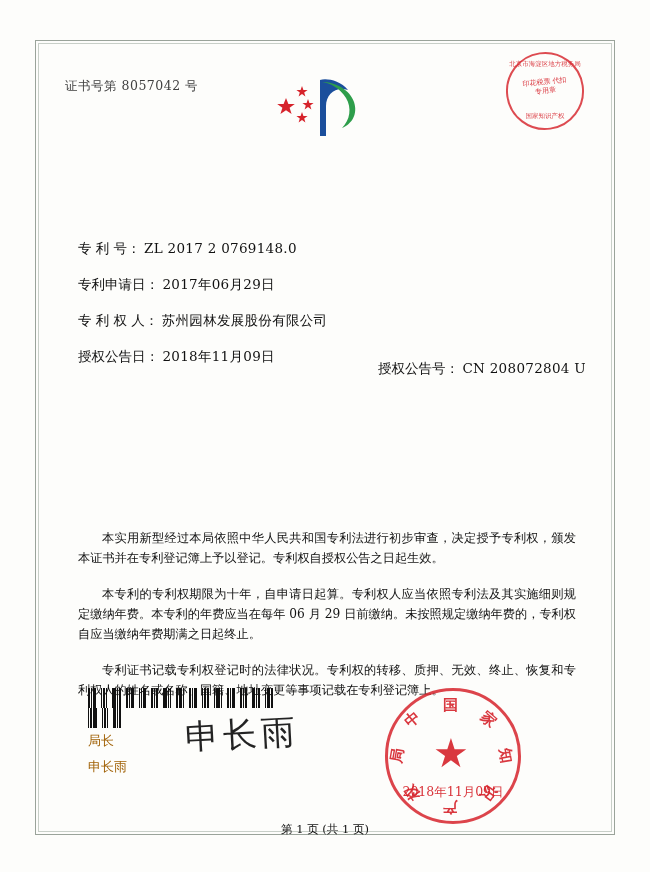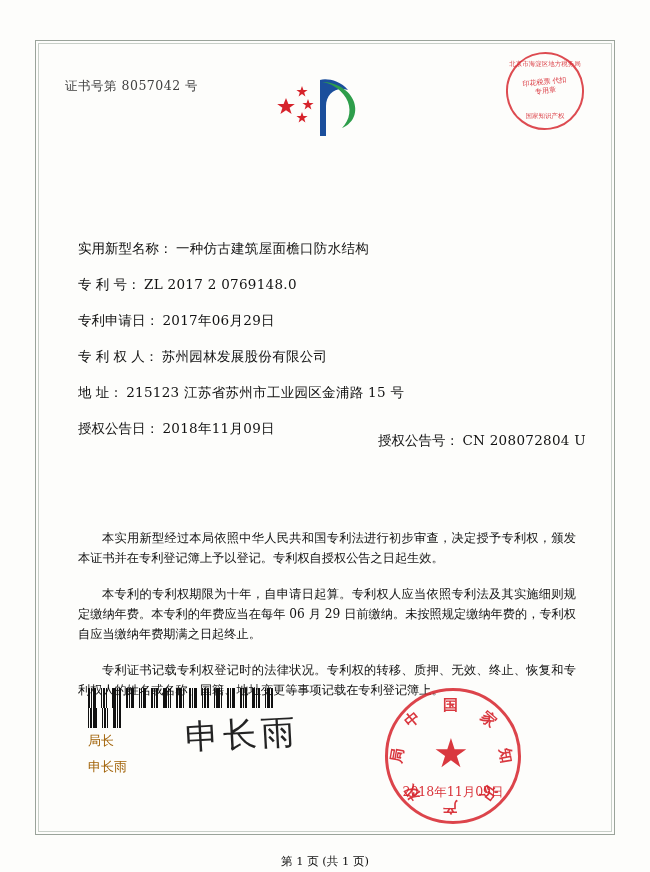--- a/index.html
+++ b/index.html
@@ -262,21 +262,20 @@
 
   .page-footer {
     position: absolute;
     left: 0;
     top: 822px;
     width: 650px;
     text-align: center;
     font-size: 11.5px;
     color: #111;
     font-family: "DejaVu Serif", serif;
-    margin-top: 32px;
   }
 </style>
 </head>
 <body>
 
 <div class="page">
 
   <div class="border-outer"></div>
   <div class="border-inner"></div>
 
@@ -299,38 +298,30 @@
     <div class="ring"></div>
     <div class="arc-top">北京市海淀区地方税务局</div>
     <div class="inner-text">印花税票
 代扣专用章</div>
     <div class="arc-bottom">国家知识产权</div>
   </div>
 
 
   <div class="fields">
     <div class="field-row">
-      <span class="field-label">实用新型名称：</span>
-      <span class="field-value">一种仿古建筑屋面檐口防水结构</span>
-    </div>
-    <div class="field-row">
       <span class="field-label">专 利 号：</span>
       <span class="field-value">ZL 2017 2 0769148.0</span>
     </div>
     <div class="field-row">
       <span class="field-label">专利申请日：</span>
       <span class="field-value">2017年06月29日</span>
     </div>
     <div class="field-row">
       <span class="field-label">专 利 权 人：</span>
       <span class="field-value">苏州园林发展股份有限公司</span>
-    </div>
-    <div class="field-row">
-      <span class="field-label">地 址：</span>
-      <span class="field-value">215123 江苏省苏州市工业园区金浦路 15 号</span>
     </div>
     <div class="field-row two-col">
       <span class="field-label">授权公告日：</span>
       <span class="field-value">2018年11月09日</span>
       <span class="col2">
         <span class="field-label">授权公告号：</span>
         <span class="field-value">CN 208072804 U</span>
       </span>
     </div>
   </div>

